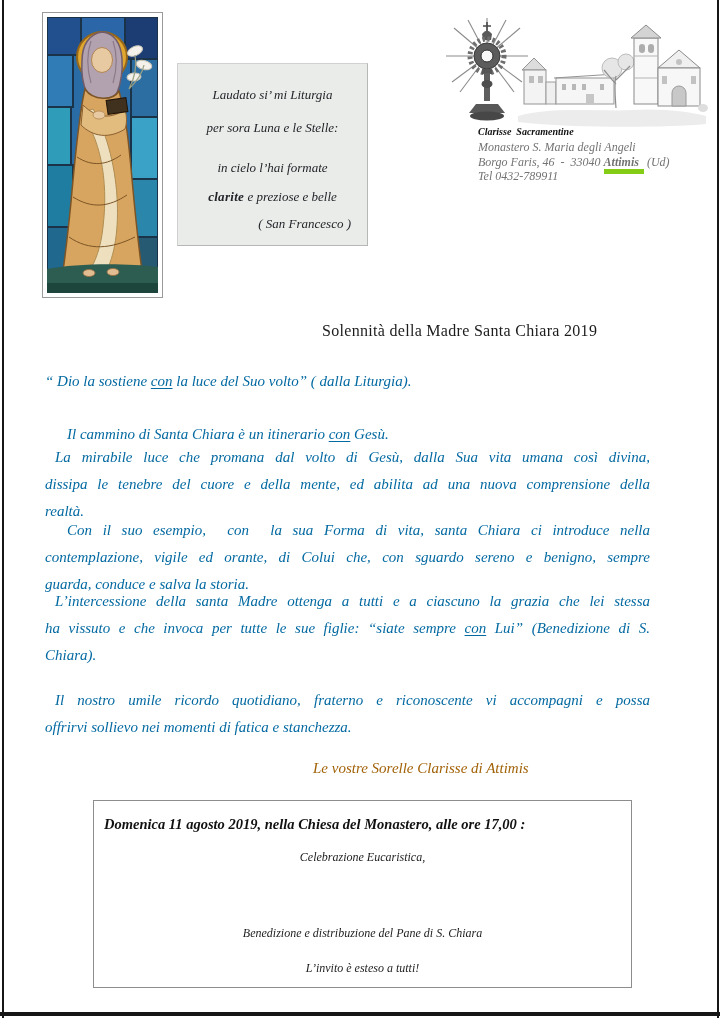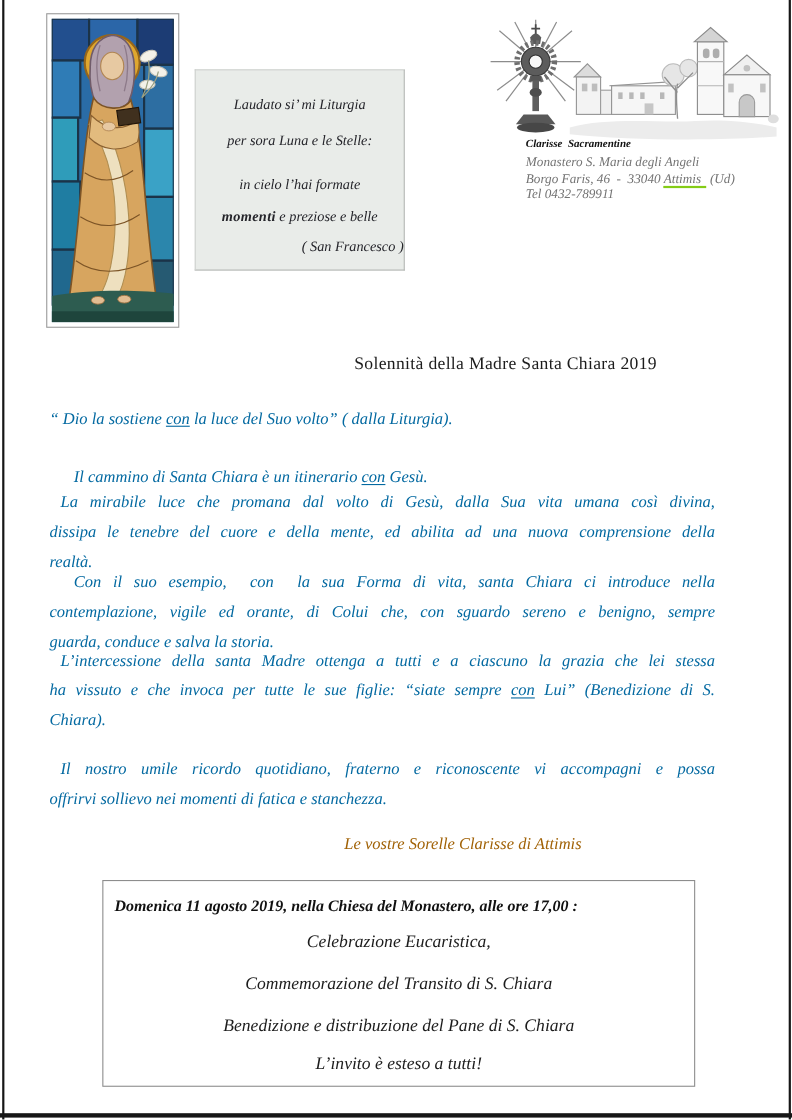--- a/index.html
+++ b/index.html
@@ -16,32 +16,32 @@
   .sg-frame{position:absolute;left:42px;top:12px;width:111px;height:276px;
     background:#ffffff;border:1px solid #9a9a9a;padding:4px;}
   .sg-frame svg{display:block;}
 
   
   .quote-box{position:absolute;left:177px;top:63px;width:189px;height:181px;
     background:#e9ece9;border:1px solid #cfd2cf;border-right-color:#b5b8b5;border-bottom-color:#b5b8b5;}
   .q-line{position:absolute;left:0;width:100%;text-align:center;font-style:italic;
     font-size:13px;line-height:20px;color:#24242a;}
   .q-bold{font-weight:bold;letter-spacing:.3px;}
-  .q-attr{position:absolute;left:0;width:100%;top:152px;text-align:right;padding-right:0;
+  .q-attr{position:absolute;left:0;width:100%;top:152px;text-align:right;padding-right:16px;
     box-sizing:border-box;font-style:italic;font-size:13px;color:#24242a;font-family:Liberation Serif, serif;}
 
   
   .monstrance{position:absolute;left:444px;top:16px;}
   .monastery{position:absolute;left:512px;top:20px;}
 
   
   .letterhead{position:absolute;left:478px;top:123px;}
   .lh-name{font-weight:bold;font-style:italic;font-size:10px;line-height:17px;color:#111;}
   .lh-line{font-style:italic;font-size:12px;line-height:14.5px;color:#737373;}
-  .lh-em{font-weight:normal;border-bottom:2px solid #84cc16;padding-right:5px;}
+  .lh-em{font-weight:bold;border-bottom:5px solid #84cc16;padding-right:5px;}
 
   
   .title{position:absolute;left:322px;top:318px;font-size:16px;line-height:26px;
     color:#1c1c1c;letter-spacing:.3px;}
 
   
   .bodyp{position:absolute;left:45px;width:605px;font-style:italic;font-size:15px;color:#0369a1;}
   .line{height:27px;line-height:27px;}
   .j{text-align:justify;text-align-last:justify;}
   .ind10{padding-left:10px;}
@@ -49,21 +49,21 @@
   .ucon{text-decoration:underline;text-underline-offset:2px;}
   .signature{position:absolute;left:313px;top:755px;font-style:italic;font-size:15px;
     line-height:27px;color:#a16207;}
 
   
   .event-box{position:absolute;left:93px;top:800px;width:509px;height:186px;
     border:1px solid #8d8d8d;background:#ffffff;padding-left:28px;}
   .eb-heading{position:absolute;left:10px;top:13px;right:4px;font-weight:bold;font-style:italic;
     font-size:14.5px;line-height:20px;color:#111;}
   .eb-item{position:absolute;left:0;width:100%;text-align:center;font-style:italic;
-    font-size:16px;line-height:20px;color:#1c1c1c;}
+    font-size:12px;line-height:20px;color:#1c1c1c;}
 </style>
 </head>
 <body>
 
 <div class="page">
 
   <div class="b-left"></div>
   <div class="b-right"></div>
   <div class="b-bottom"></div>
 
@@ -103,21 +103,21 @@
       <rect x="0" y="266" width="111" height="10" fill="#1e453c"></rect>
       <ellipse cx="42" cy="256" rx="6" ry="3.5" fill="#e2bd92" stroke="#9c7040" stroke-width="0.8"></ellipse>
       <ellipse cx="66" cy="255" rx="6" ry="3.5" fill="#e2bd92" stroke="#9c7040" stroke-width="0.8"></ellipse>
     </svg>
   </div>
 
   <div class="quote-box">
     <div class="q-line" style="top:21px;">Laudato si’ mi Liturgia</div>
     <div class="q-line" style="top:54px;">per sora Luna e le Stelle:</div>
     <div class="q-line" style="top:94px;">in cielo l’hai formate</div>
-    <div class="q-line" style="top:123px;"><span class="q-bold">momenti</span><span> e preziose e belle</span></div>
+    <div class="q-line" style="top:123px;"><span class="q-bold">clarite</span><span> e preziose e belle</span></div>
     <div class="q-attr">( San Francesco )</div>
   </div>
 
   <svg class="monstrance" width="86" height="106" viewBox="0 0 86 106">
     <g stroke="#8c8c8c" stroke-width="1.1">
       <line x1="43" y1="40" x2="43" y2="2"></line>
       <line x1="43" y1="40" x2="10" y2="12"></line>
       <line x1="43" y1="40" x2="76" y2="12"></line>
       <line x1="43" y1="40" x2="2" y2="40"></line>
       <line x1="43" y1="40" x2="84" y2="40"></line>
@@ -210,18 +210,17 @@
     <div class="line j ind10">L’intercessione della santa Madre ottenga a tutti e a ciascuno la grazia che lei stessa</div>
     <div class="line j"><span>ha vissuto e che invoca per tutte le sue figlie: “siate sempre </span><span class="ucon">con</span><span> Lui” (Benedizione di S.</span></div>
     <div class="line">Chiara).</div>
   </div>
 
   <div class="signature">Le vostre Sorelle Clarisse di Attimis</div>
 
   <div class="event-box">
     <div class="eb-heading">Domenica 11 agosto 2019, nella Chiesa del Monastero, alle ore 17,00 :</div>
     <div class="eb-item" style="top:46px;">Celebrazione Eucaristica,</div>
-    <div class="eb-item" style="top:84px;">Commemorazione del Transito di S. Chiara</div>
     <div class="eb-item" style="top:122px;">Benedizione e distribuzione del Pane di S. Chiara</div>
     <div class="eb-item" style="top:157px;">L’invito è esteso a tutti!</div>
   </div>
 
 </div>
 
 </body></html>

